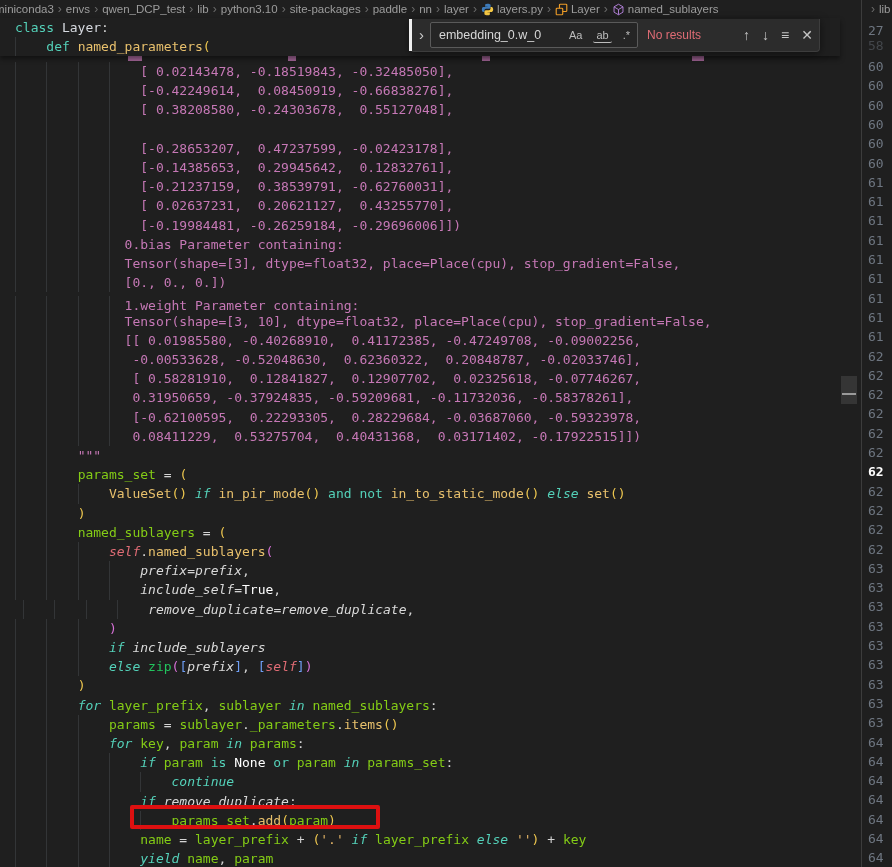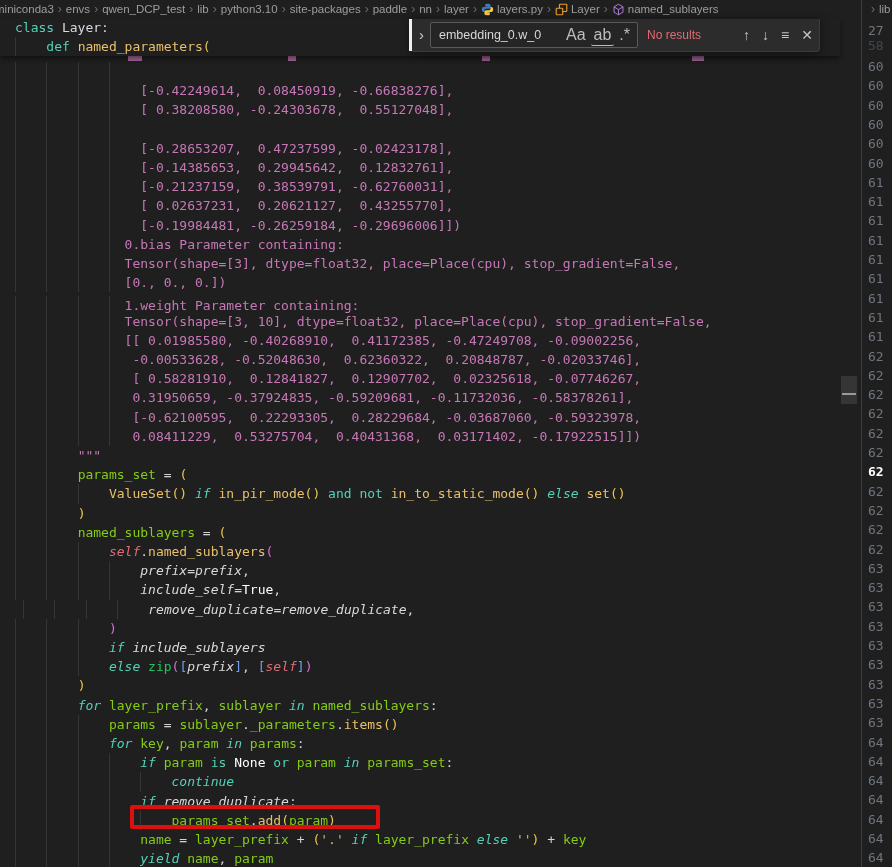--- a/index.html
+++ b/index.html
@@ -42,21 +42,21 @@
   
   #find{position:absolute;left:410px;top:19px;width:410px;height:33px;background:#2c2c2c;z-index:9;
     border:1px solid #3d3d3d;border-top:none;border-radius:0 0 4px 4px;box-shadow:0 2px 8px rgba(0,0,0,.5);
     display:flex;align-items:center;box-sizing:border-box;}
   #find-sash{position:absolute;left:-2px;top:0;width:3px;height:100%;background:#f0f0f0;}
   #find-chevron{color:#cccccc;font-size:15px;margin:0 6px 2px 8px;cursor:pointer;}
   #find-input-box{display:flex;align-items:center;background:#252525;border:1px solid #5a5a5a;border-radius:2px;
     height:24px;width:196px;padding:0 4px 0 6px;}
   #find-input{flex:1;background:transparent;border:none;outline:none;color:#d7d7d7;
     font-family:"Liberation Sans",sans-serif;font-size:12.5px;min-width:0;}
-  .toggle{color:#bdbdbd;font-size:16px;padding:1px 3px;margin-left:2px;cursor:pointer;border-radius:2px;}
+  .toggle{color:#bdbdbd;font-size:11px;padding:1px 3px;margin-left:8px;cursor:pointer;border-radius:2px;}
   .toggle.word{border-bottom:1px solid #bdbdbd;}
   #find-status{color:#e06c75;font-size:12px;margin-left:9px;flex:1;}
   .find-btn{color:#c5c5c5;font-size:14px;margin:0 6px;cursor:pointer;}
   
   #scrollbar{position:absolute;left:840px;top:18px;width:20px;height:849px;}
   #slider{position:absolute;left:1px;top:358px;width:16px;height:28px;background:rgba(130,130,130,0.22);}
   #cursor-mark{position:absolute;left:2px;top:375px;width:14px;height:2px;background:#9a9a9a;}
   
   #right-pane{position:absolute;left:861px;top:0;width:31px;height:867px;background:#1f1f1f;
     border-left:1px solid #3c3c3c;overflow:hidden;}
@@ -70,21 +70,21 @@
 </head>
 <body>
 
 <div id="main-editor">
 
   <div class="sliver" style="left:128px;width:14px;"></div>
   <div class="sliver" style="left:288px;width:8px;"></div>
   <div class="sliver" style="left:482px;width:8px;"></div>
   <div class="sliver" style="left:692px;width:12px;"></div>
   <div id="code-lines">
-      <div class="line" style="top: 62px;"><span class="ig" style="left: 15px;"></span><span class="ig" style="left: 46.32px;"></span><span class="ig" style="left: 77.64px;"></span><span class="ig" style="left: 108.96px;"></span><span>                </span></div>
+      <div class="line" style="top: 62px;"><span class="ig" style="left: 15px;"></span><span class="ig" style="left: 46.32px;"></span><span class="ig" style="left: 77.64px;"></span><span class="ig" style="left: 108.96px;"></span><span>                </span><span class="doc">[ 0.02143478, -0.18519843, -0.32485050],</span></div>
       <div class="line" style="top: 81.2px;"><span class="ig" style="left: 15px;"></span><span class="ig" style="left: 46.32px;"></span><span class="ig" style="left: 77.64px;"></span><span class="ig" style="left: 108.96px;"></span><span>                </span><span class="doc">[-0.42249614,  0.08450919, -0.66838276],</span></div>
       <div class="line" style="top: 100.4px;"><span class="ig" style="left: 15px;"></span><span class="ig" style="left: 46.32px;"></span><span class="ig" style="left: 77.64px;"></span><span class="ig" style="left: 108.96px;"></span><span>                </span><span class="doc">[ 0.38208580, -0.24303678,  0.55127048],</span></div>
       <div class="line" style="top: 119.6px;"><span class="ig" style="left: 15px;"></span><span class="ig" style="left: 46.32px;"></span><span class="ig" style="left: 77.64px;"></span><span class="ig" style="left: 108.96px;"></span><span>                </span></div>
       <div class="line" style="top: 138.8px;"><span class="ig" style="left: 15px;"></span><span class="ig" style="left: 46.32px;"></span><span class="ig" style="left: 77.64px;"></span><span class="ig" style="left: 108.96px;"></span><span>                </span><span class="doc">[-0.28653207,  0.47237599, -0.02423178],</span></div>
       <div class="line" style="top: 158px;"><span class="ig" style="left: 15px;"></span><span class="ig" style="left: 46.32px;"></span><span class="ig" style="left: 77.64px;"></span><span class="ig" style="left: 108.96px;"></span><span>                </span><span class="doc">[-0.14385653,  0.29945642,  0.12832761],</span></div>
       <div class="line" style="top: 177.2px;"><span class="ig" style="left: 15px;"></span><span class="ig" style="left: 46.32px;"></span><span class="ig" style="left: 77.64px;"></span><span class="ig" style="left: 108.96px;"></span><span>                </span><span class="doc">[-0.21237159,  0.38539791, -0.62760031],</span></div>
       <div class="line" style="top: 196.4px;"><span class="ig" style="left: 15px;"></span><span class="ig" style="left: 46.32px;"></span><span class="ig" style="left: 77.64px;"></span><span class="ig" style="left: 108.96px;"></span><span>                </span><span class="doc">[ 0.02637231,  0.20621127,  0.43255770],</span></div>
       <div class="line" style="top: 215.6px;"><span class="ig" style="left: 15px;"></span><span class="ig" style="left: 46.32px;"></span><span class="ig" style="left: 77.64px;"></span><span class="ig" style="left: 108.96px;"></span><span>                </span><span class="doc">[-0.19984481, -0.26259184, -0.29696006]])</span></div>
       <div class="line" style="top: 234.8px;"><span class="ig" style="left: 15px;"></span><span class="ig" style="left: 46.32px;"></span><span class="ig" style="left: 77.64px;"></span><span class="ig" style="left: 108.96px;"></span><span>              </span><span class="doc">0.bias Parameter containing:</span></div>
       <div class="line" style="top: 254px;"><span class="ig" style="left: 15px;"></span><span class="ig" style="left: 46.32px;"></span><span class="ig" style="left: 77.64px;"></span><span class="ig" style="left: 108.96px;"></span><span>              </span><span class="doc">Tensor(shape=[3], dtype=float32, place=Place(cpu), stop_gradient=False,</span></div>

